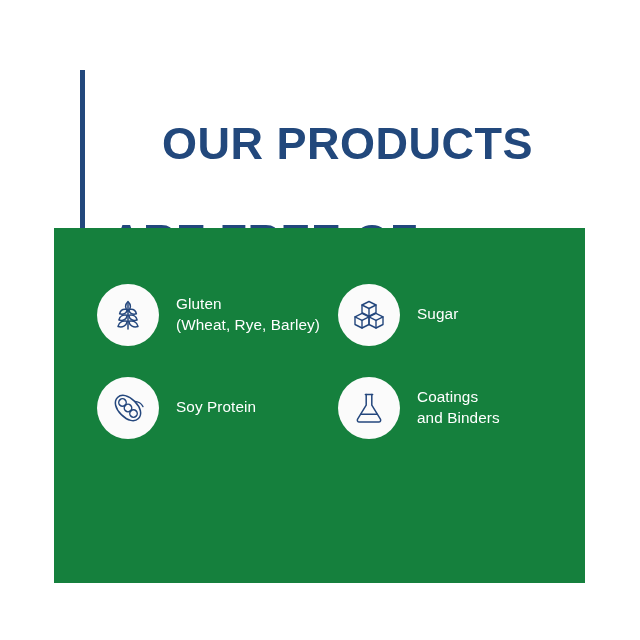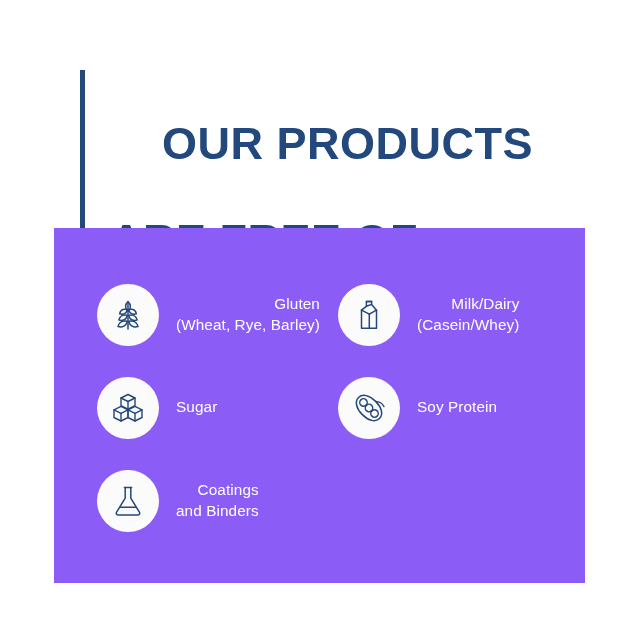--- a/index.html
+++ b/index.html
@@ -42,24 +42,23 @@
   }
   .headline-text .l2 { display: block; }
 
   
   .panel {
     position: absolute;
     left: 54px;
     top: 228px;
     width: 531px;
     height: 355px;
-    background: #8b5cf6;
+    background: #15803d;
     box-sizing: border-box;
     padding: 40px 16px 36px 43px;
-    text-align: right;
   }
   .grid {
     width: 100%;
     height: 100%;
     display: grid;
     grid-template-columns: 1fr 1fr;
     grid-template-rows: 1fr 1fr 1fr;
     column-gap: 10px;
     row-gap: 0px;
     align-items: center;
@@ -115,34 +114,20 @@
           <path d="M20.8 20.3 C25 19.5 28.3 21.3 29.1 25 C25.2 26.2 21.6 24.7 20.8 20.3 Z"></path>
           <path d="M19.3 26.2 C14.6 25.4 10.9 27.4 10 31.5 C14.4 32.8 18.4 31.1 19.3 26.2 Z"></path>
           <path d="M20.7 26.2 C25.4 25.4 29.1 27.4 30 31.5 C25.6 32.8 21.6 31.1 20.7 26.2 Z"></path>
         </svg>
       </div>
       <div class="item-label">Gluten
 (Wheat, Rye, Barley)</div>
     </div>
 
 
-    <div class="item">
-      <div class="icon-circle">
-        <svg width="40" height="40" viewBox="0 0 40 40" fill="none" stroke="#24477d" stroke-width="1.5" stroke-linecap="round" stroke-linejoin="round">
-          <path d="M12.5 15.2 L12.5 33.2 L27.5 33.2 L27.5 15.2"></path>
-          <path d="M12.5 15.2 L17.4 11.3 L17.4 6.6 L22.6 6.6 L22.6 9.4 L27.5 15.2"></path>
-          <path d="M17.4 6.6 L22.6 6.6"></path>
-          <path d="M12.5 15.2 L20.3 19.2 L27.5 15.2"></path>
-          <path d="M20.3 19.2 L20.3 33.2"></path>
-          <path d="M17.4 11.3 L22.6 9.4"></path>
-        </svg>
-      </div>
-      <div class="item-label">Milk/Dairy
-(Casein/Whey)</div>
-    </div>
 
     <div class="item">
       <div class="icon-circle">
         <svg width="40" height="40" viewBox="0 0 40 40" fill="none" stroke="#24477d" stroke-width="1.4" stroke-linecap="round" stroke-linejoin="round">
 
           <path d="M20 6.5 L27 10 L27 17.6 L20 21.1 L13 17.6 L13 10 Z"></path>
           <path d="M13 10 L20 13.5 L27 10"></path>
           <path d="M20 13.5 L20 21.1"></path>
 
           <path d="M13 18.4 L20 21.9 L20 29.5 L13 33 L6 29.5 L6 21.9 Z"></path>

